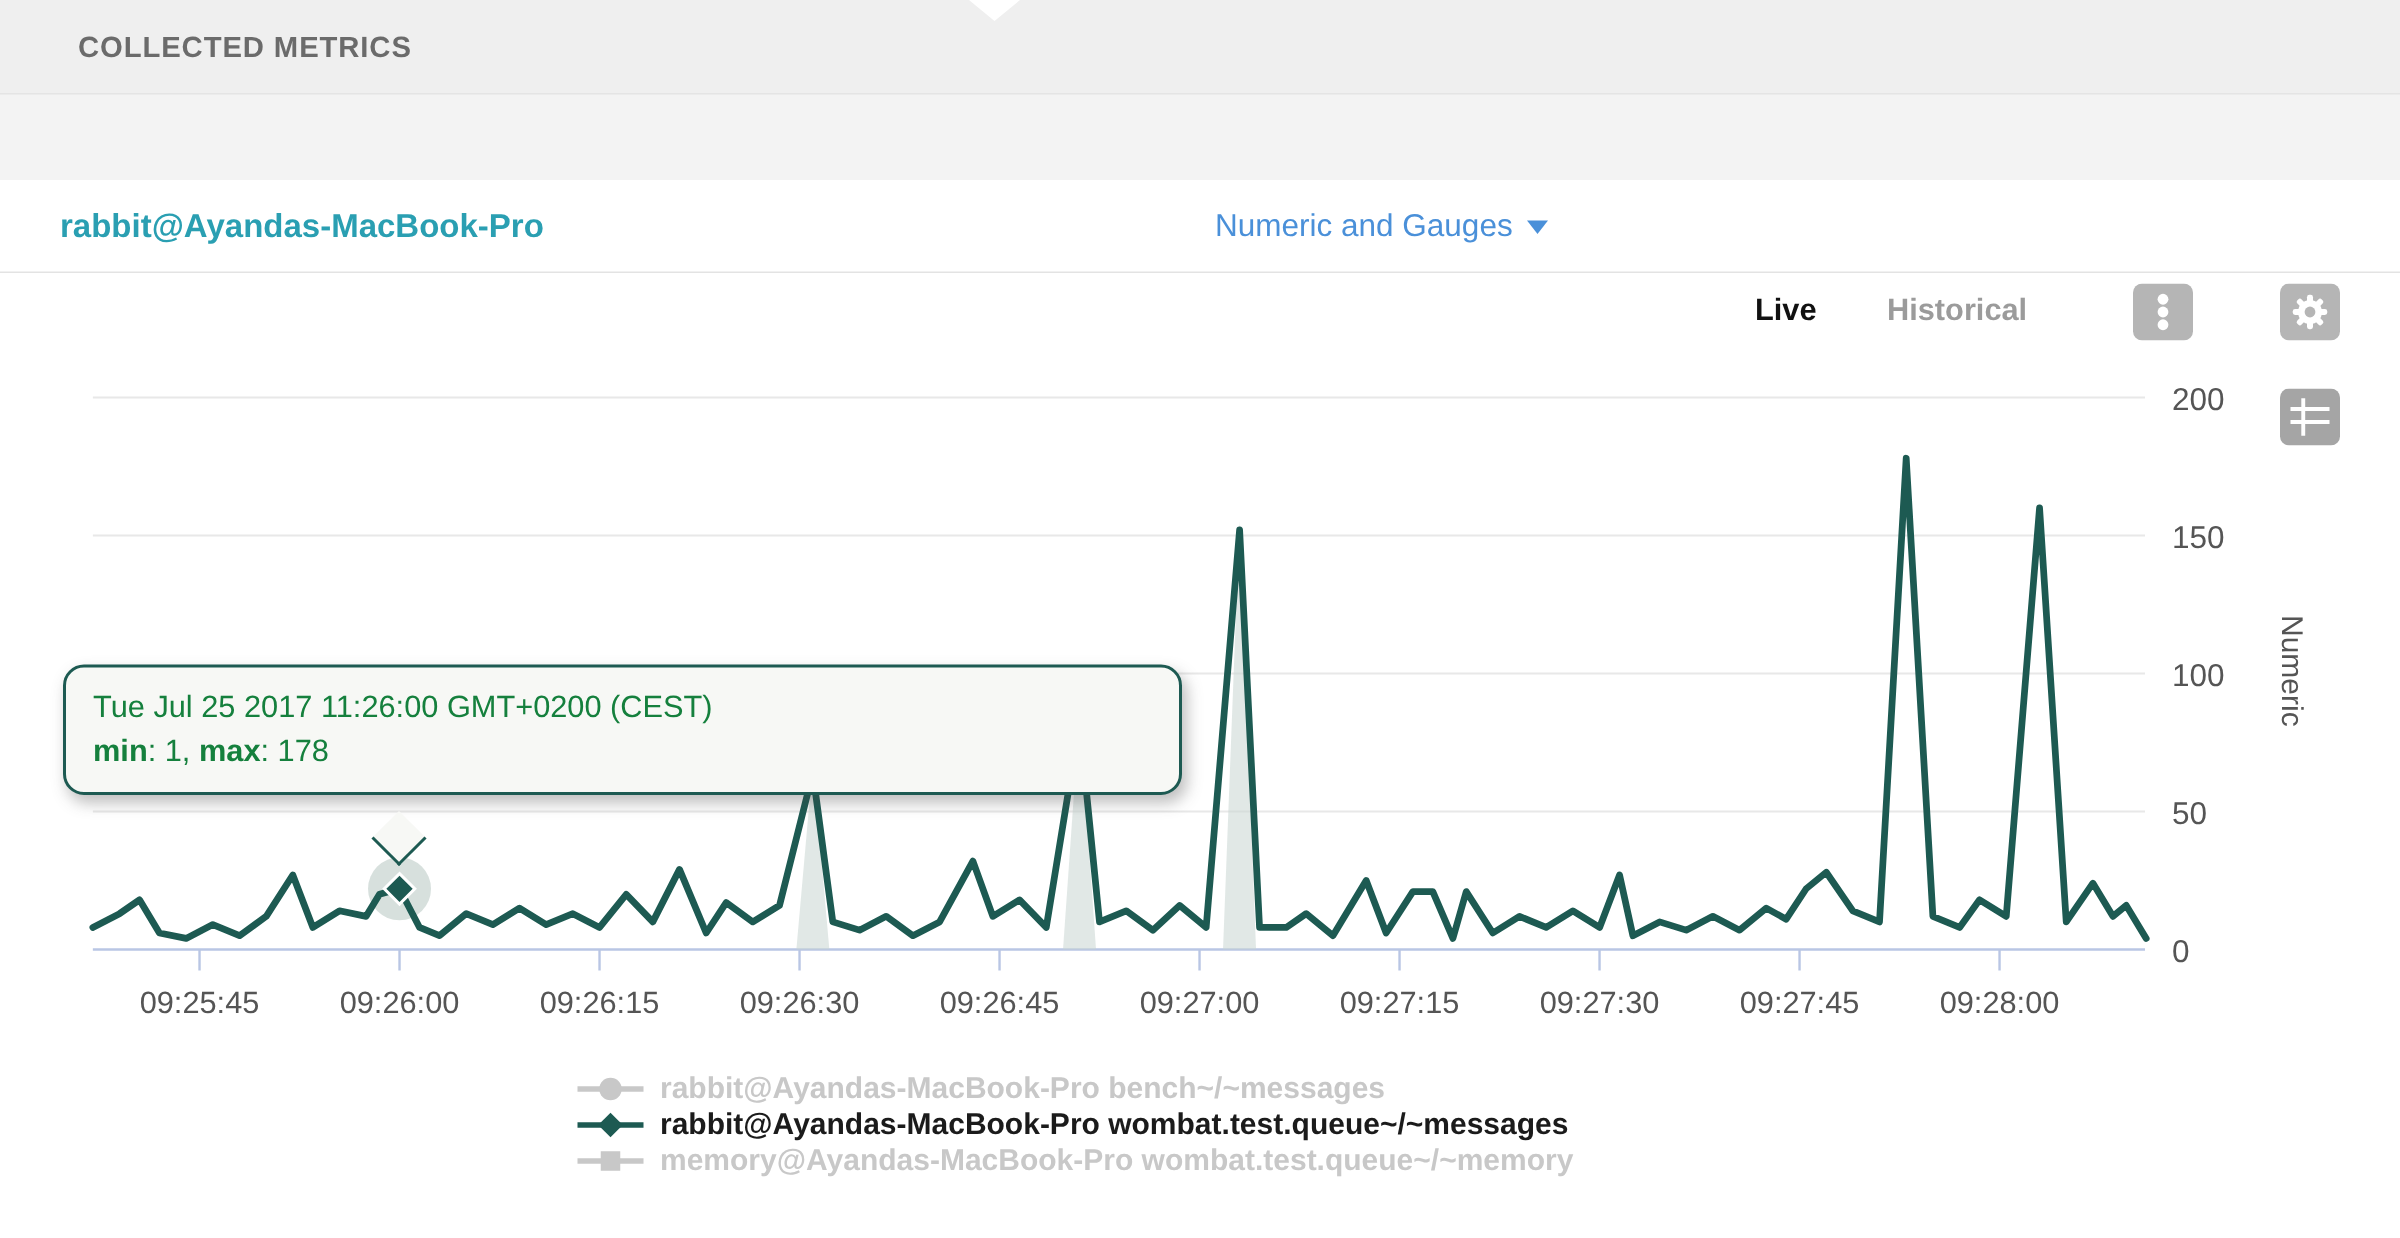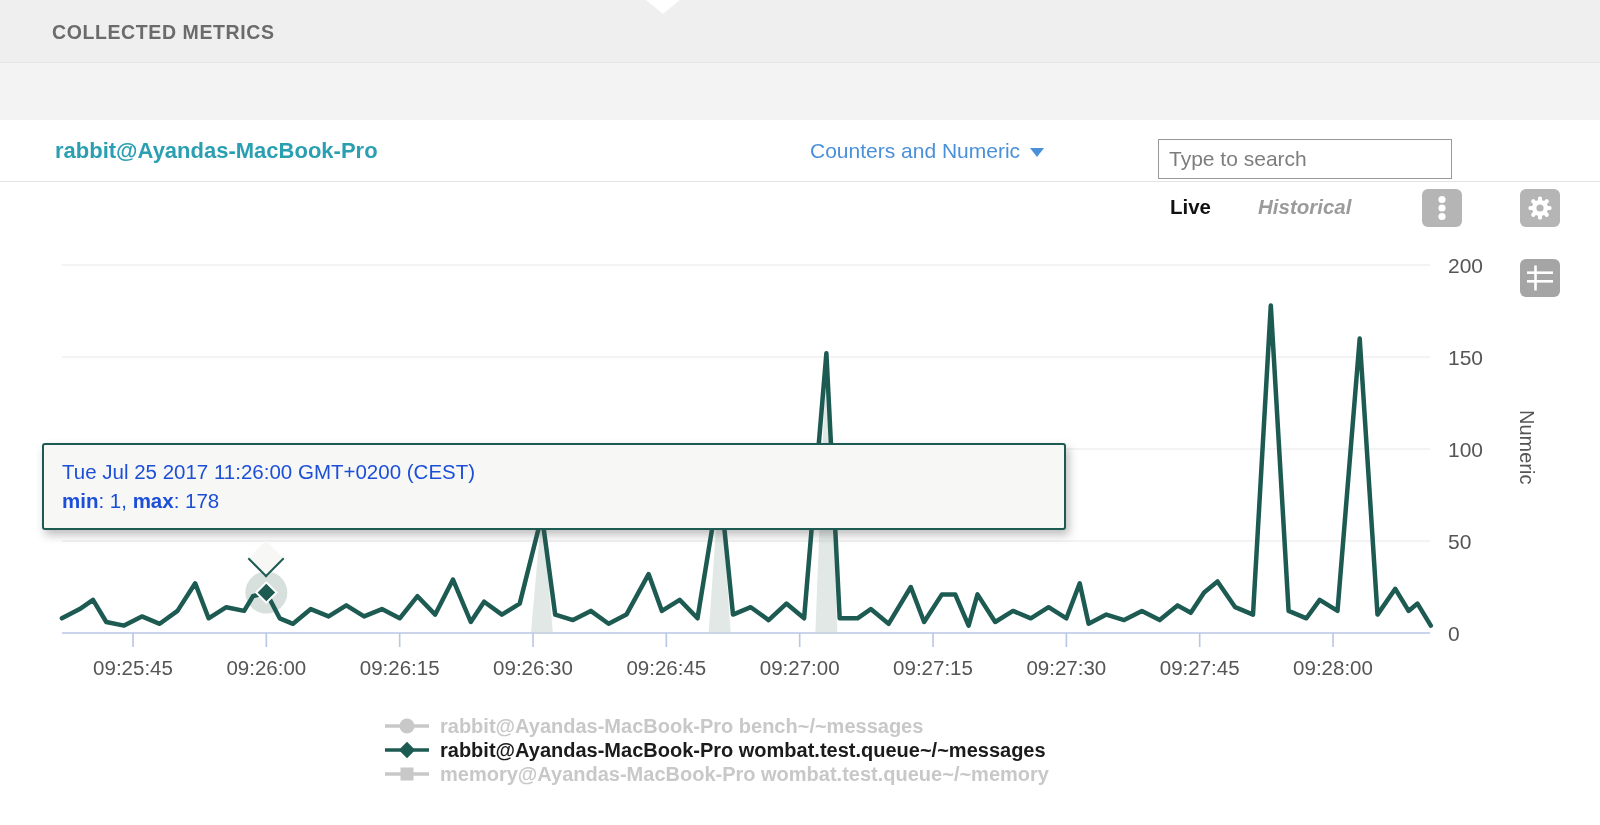--- a/index.html
+++ b/index.html
@@ -16,46 +16,46 @@
   .tabbar{position:absolute;left:0;top:0;width:1600px;height:62px;background:#efefef;}
   .notch{position:absolute;top:0;left:646px;width:0;height:0;
     border-left:17px solid transparent;border-right:17px solid transparent;border-top:14px solid #ffffff;}
   .tab{position:absolute;top:0;height:62px;line-height:64px;font-size:19.5px;font-weight:700;
     letter-spacing:.6px;color:var(--tabtext);cursor:pointer;}
   .tab.t1{left:52px;} .tab.t2{left:375px;}
   .substrip{position:absolute;left:0;top:62px;width:1600px;height:58px;background:#f3f3f3;border-top:1px solid #e4e4e4;}
 
   
   .header{position:absolute;left:0;top:120px;width:1600px;height:62px;background:#fff;border-bottom:1px solid #e3e3e3;}
-  .title{position:absolute;left:55px;top:0;height:62px;line-height:62px;font-size:22px;font-weight:700;color:var(--title);}
+  .title{position:absolute;left:40px;top:0;height:62px;line-height:62px;font-size:22px;font-weight:700;color:var(--title);}
   .dropdown{position:absolute;left:810px;top:0;height:62px;line-height:62px;font-size:21px;color:var(--link);cursor:pointer;white-space:nowrap;}
   .caret{display:inline-block;width:0;height:0;margin-left:10px;vertical-align:middle;
     border-left:7px solid transparent;border-right:7px solid transparent;border-top:9px solid var(--link);}
   .search{position:absolute;left:1158px;top:19px;width:294px;height:40px;border:1px solid #999;
     background:#fff;font-size:21px;color:#333;padding:0 10px;border-radius:0;outline:none;
     font-family:"Liberation Sans","DejaVu Sans",sans-serif;}
   .search::placeholder{color:#7d7d7d;opacity:1;}
   .iconbtn{position:absolute;border-radius:6px;cursor:pointer;}
 
   
   .toolbar{position:absolute;left:0;top:182px;width:1424px;height:53px;background:#fff;}
   .mode{position:absolute;top:0;height:53px;line-height:50px;font-size:20.5px;font-weight:700;cursor:pointer;}
   .mode.live{left:1170px;color:#111;}
-  .mode.hist{left:1258px;color:#9b9b9b;font-style:italic;}
+  .mode.hist{left:1258px;color:#9b9b9b;}
 
   
   #chart{position:absolute;left:0;top:235px;width:1600px;height:470px;}
   .ylab{position:absolute;left:1508px;top:367px;height:160px;width:30px;
     writing-mode:vertical-rl;text-align:center;font-size:20px;color:#555;}
 
   
-  .tooltip{position:absolute;left:42px;top:443px;width:1024px;z-index:30;
-    background:var(--tooltip-bg);border:2px solid var(--accent);border-radius:3px;
+  .tooltip{position:absolute;left:42px;top:443px;width:746px;z-index:30;
+    background:var(--tooltip-bg);border:2px solid var(--accent);border-radius:14px;
     box-shadow:3px 5px 10px rgba(70,70,70,.35);padding:12px 18px;
-    font-size:20.5px;line-height:1.43;color:#1d4ed8;}
+    font-size:20.5px;line-height:1.43;color:#15803d;}
   .tooltip b{font-weight:700;}
   .tooltip-arrow{position:absolute;left:253px;top:546px;width:26px;height:26px;z-index:31;
     background:var(--tooltip-bg);transform:rotate(45deg);
     border-right:2px solid var(--accent);border-bottom:2px solid var(--accent);}
 
   
   #legend{position:absolute;left:384px;top:714px;display:flex;flex-direction:column;}
   .legend-row{display:flex;align-items:center;height:24px;cursor:pointer;white-space:nowrap;}
   .legend-row .lbl{margin-left:10px;font-size:20px;font-weight:700;}
   .legend-row.inactive .lbl{color:var(--legend-inactive);}
@@ -68,23 +68,22 @@
 
   <div class="tabbar">
     <div class="tab t1">COLLECTED METRICS</div>
     <div class="notch"></div>
   </div>
   <div class="substrip"></div>
 
   <div class="header">
     <div class="title">rabbit@Ayandas-MacBook-Pro</div>
     <div class="dropdown">
-      <span>Counters and Numeric</span><span class="caret"></span>
+      <span>Numeric and Gauges</span><span class="caret"></span>
     </div>
-    <input class="search" type="text" placeholder="Type to search" style="">
     <div class="iconbtn" style="left:1520px;top:139px;width:40px;height:38px;">
       <svg width="40" height="38">
         <rect x="0" y="0" width="40" height="38" rx="6" fill="#a5a5a5"></rect>
         <g stroke="#ffffff" stroke-width="2.6">
           <line x1="7" y1="13.7" x2="33" y2="13.7"></line>
           <line x1="7" y1="22.3" x2="33" y2="22.3"></line>
           <line x1="15.5" y1="6.5" x2="15.5" y2="31.5"></line>
         </g>
       </svg>
     </div>

